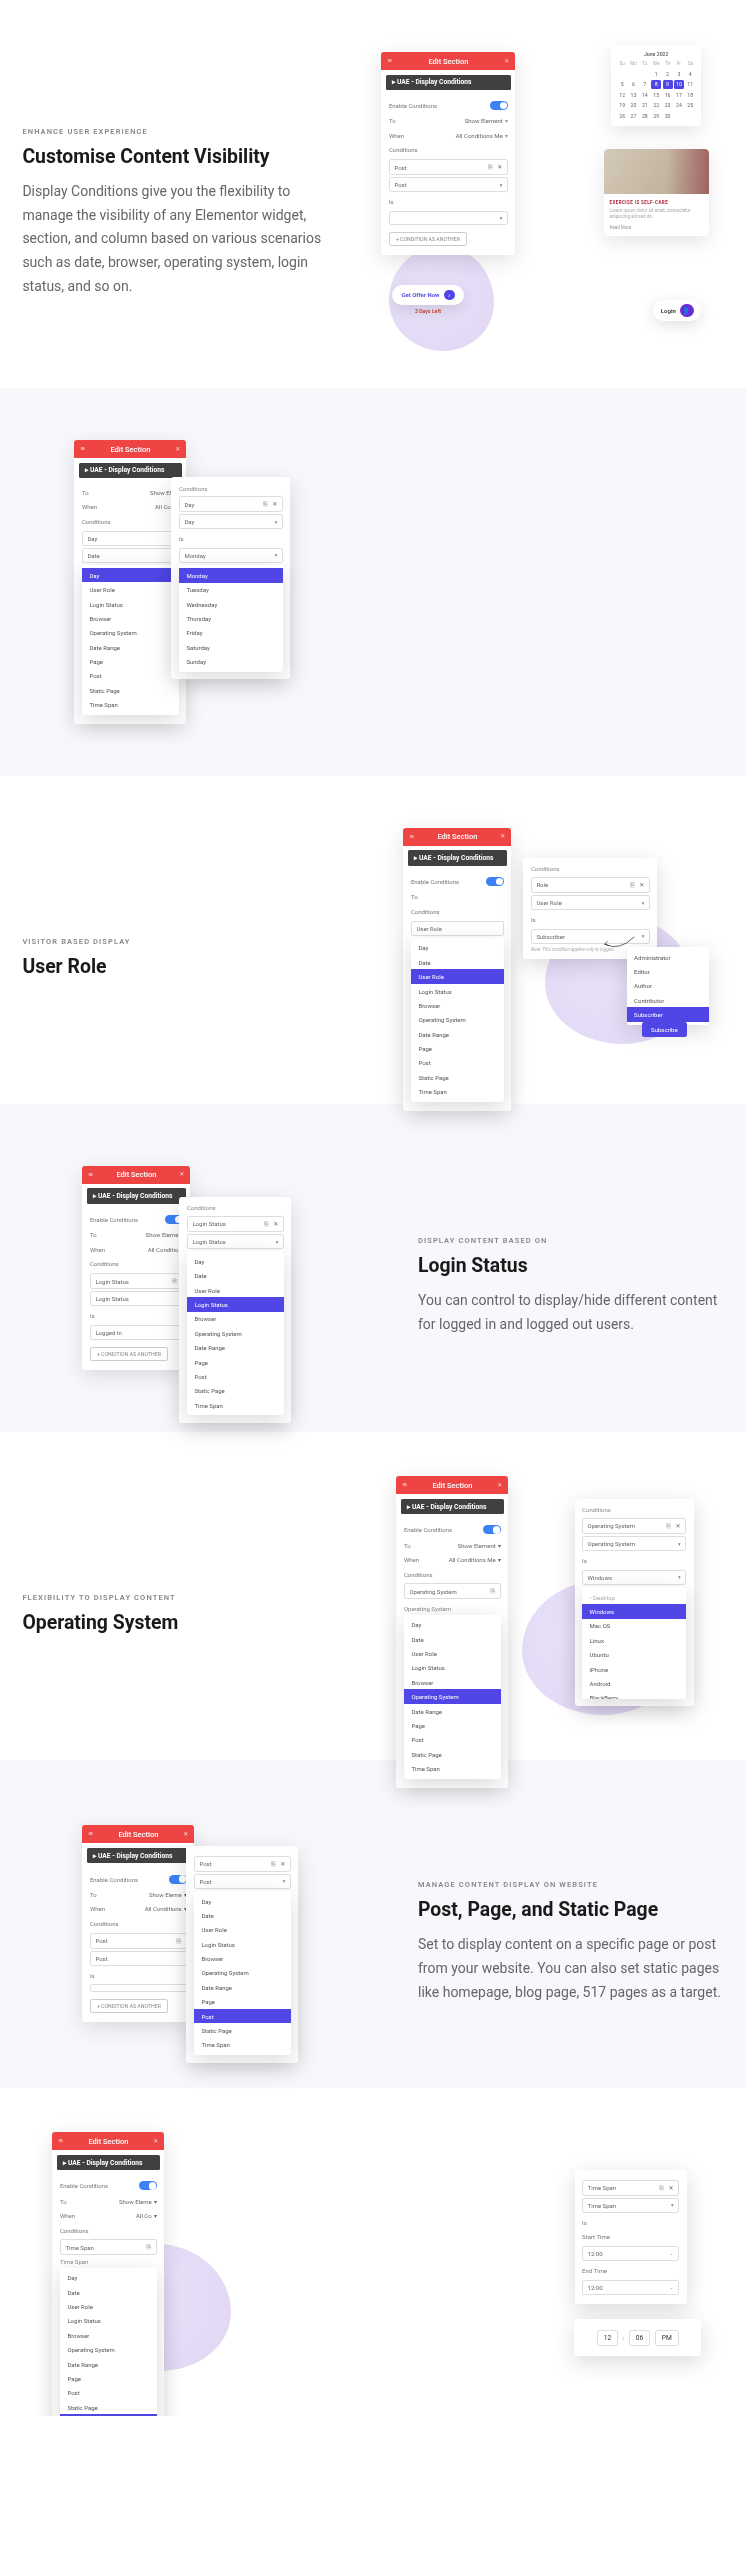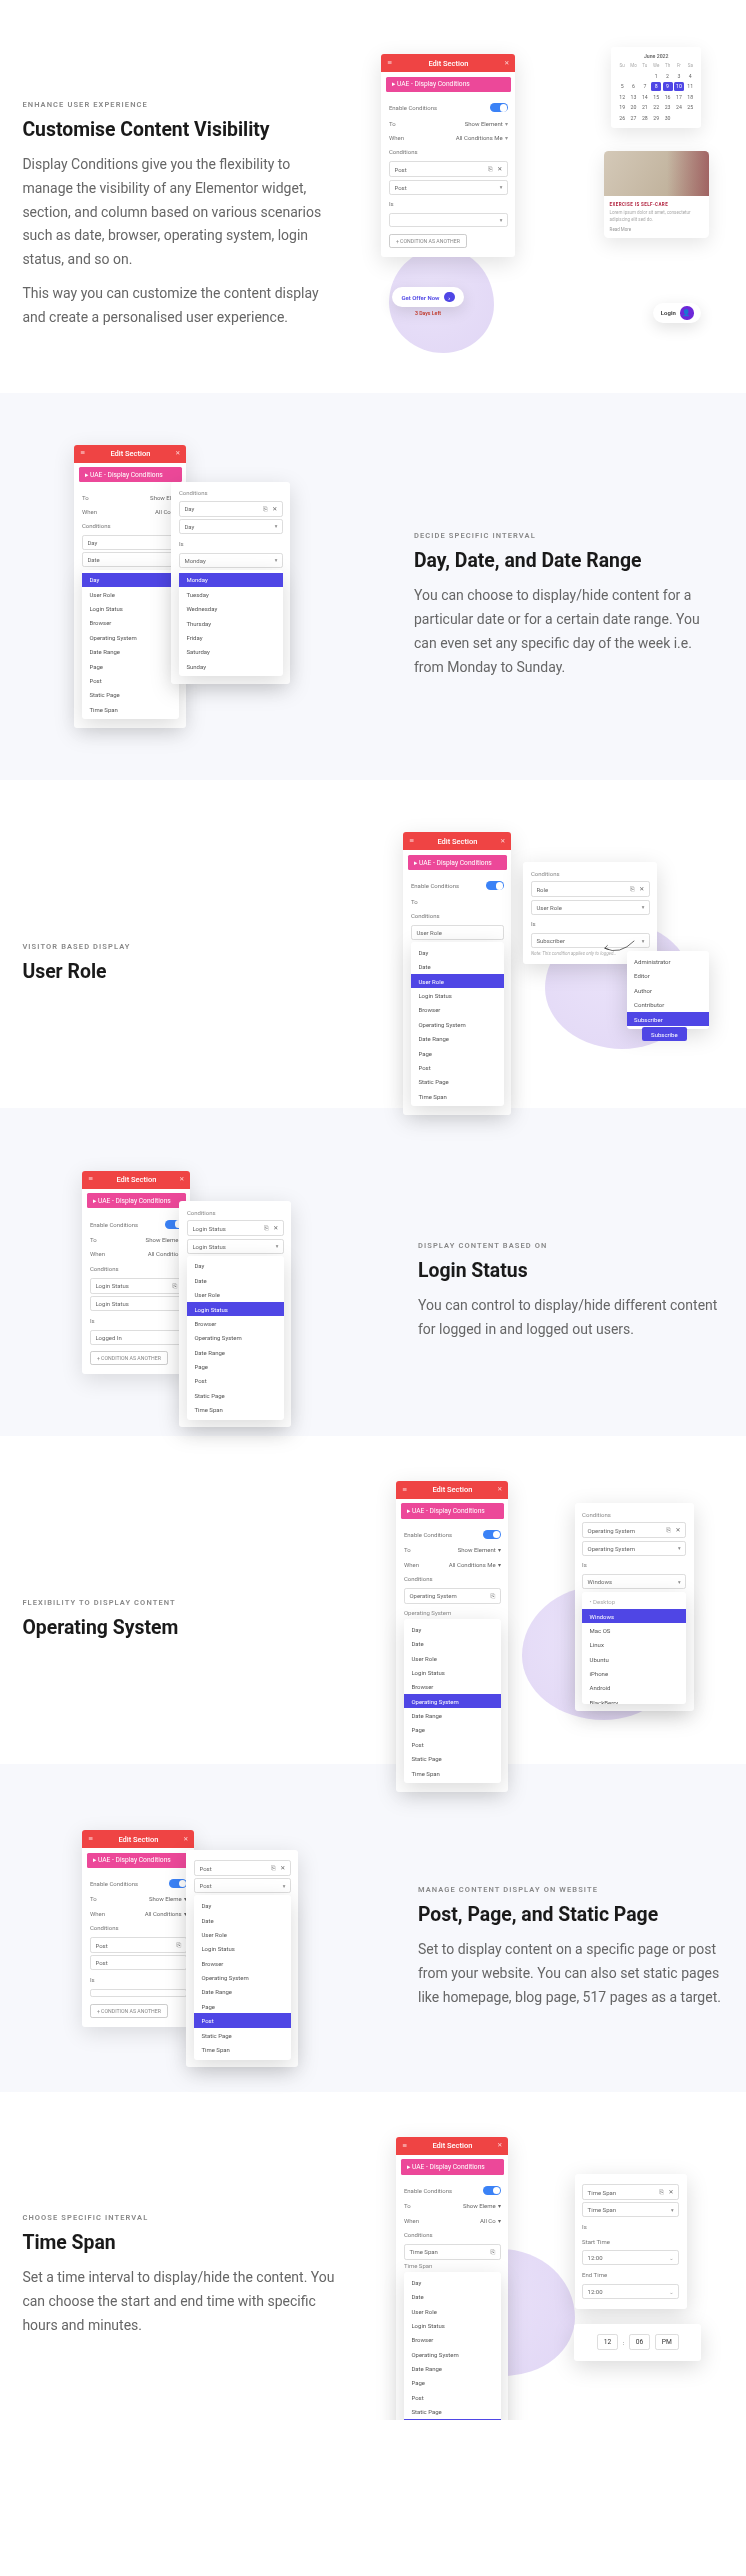--- a/index.html
+++ b/index.html
@@ -62,26 +62,27 @@
   .panel-head::before, .panel-head::after {
     content: "≡";
     position: absolute;
     top: 3.7px;
     font-size: 7.5px;
     opacity: 0.8;
   }
   .panel-head::before { left: 6px; }
   .panel-head::after { right: 6px; content: "✕"; font-size: 6px; top: 4.5px;}
   .panel-sub {
-    background: #ec4899;
+    background: #404040;
     color: #fff;
     padding: 3.7px 6px;
     font-size: 6.7px;
     margin: 4.5px;
     border-radius: 1.5px;
+    font-weight: bold;
   }
   .panel-body { padding: 3px 7.5px 9px; }
   .prow {
     display: flex;
     justify-content: space-between;
     align-items: center;
     padding: 3.7px 0;
     font-size: 6px;
     color: #777;
   }
@@ -179,21 +180,20 @@
   .time-box{border:0.7px solid #ddd;border-radius:2.2px;padding:3px 6px;font-size:6.7px;min-width:21px;text-align:center;}
 </style>
 </head>
 <body>
 
 <div class="section">
   <div class="text-col">
     <div class="eyebrow">ENHANCE USER EXPERIENCE</div>
     <h2 class="heading">Customise Content Visibility</h2>
     <p class="para">Display Conditions give you the flexibility to manage the visibility of any Elementor widget, section, and column based on various scenarios such as date, browser, operating system, login status, and so on.</p>
-    <p class="para">This way you can customize the content display and create a personalised user experience.</p>
   </div>
   <div class="img-col" style="min-height:284px;">
     <div class="blob" style="bottom:-15px;left:22.4px;width:105px;height:105px;"></div>
 
     <div class="panel pos-abs" style="left:15px;top:0;">
       <div class="panel-head">Edit Section</div>
       <div class="panel-sub">▸  UAE - Display Conditions</div>
       <div class="panel-body">
         <div class="prow">
             <span>Enable Conditions</span>
@@ -371,25 +371,20 @@
         <div class="item active">Monday</div>
         <div class="item">Tuesday</div>
         <div class="item">Wednesday</div>
         <div class="item">Thursday</div>
         <div class="item">Friday</div>
         <div class="item">Saturday</div>
         <div class="item">Sunday</div>
       </div>
     </div>
   </div>
-  <div class="text-col">
-    <div class="eyebrow">DECIDE SPECIFIC INTERVAL</div>
-    <h2 class="heading">Day, Date, and Date Range</h2>
-    <p class="para">You can choose to display/hide content for a particular date or for a certain date range. You can even set any specific day of the week i.e. from Monday to Sunday.</p>
-  </div>
 </div>
 
 <div class="section">
   <div class="text-col">
     <div class="eyebrow">VISITOR BASED DISPLAY</div>
     <h2 class="heading">User Role</h2>
   </div>
   <div class="img-col">
     <div class="blob" style="bottom:7.5px;right:30px;width:149px;height:127px;"></div>
     <div class="panel pos-abs" style="left:37px;top:0;width:108px;">
@@ -680,25 +675,20 @@
     </div>
   </div>
   <div class="text-col">
     <div class="eyebrow">MANAGE CONTENT DISPLAY ON WEBSITE</div>
     <h2 class="heading">Post, Page, and Static Page</h2>
     <p class="para">Set to display content on a specific page or post from your website. You can also set static pages like homepage, blog page, 517 pages as a target.</p>
   </div>
 </div>
 
 <div class="section">
-  <div class="text-col">
-    <div class="eyebrow">CHOOSE SPECIFIC INTERVAL</div>
-    <h2 class="heading">Time Span</h2>
-    <p class="para">Set a time interval to display/hide the content. You can choose the start and end time with specific hours and minutes.</p>
-  </div>
   <div class="img-col">
     <div class="blob" style="bottom:-7.5px;left:60px;width:149px;height:127px;"></div>
     <div class="panel pos-abs" style="left:30px;top:-7.5px;width:112px;">
       <div class="panel-head">Edit Section</div>
       <div class="panel-sub">▸  UAE - Display Conditions</div>
       <div class="panel-body">
         <div class="prow">
             <span>Enable Conditions</span>
             <span class="toggle"></span>
           </div>

